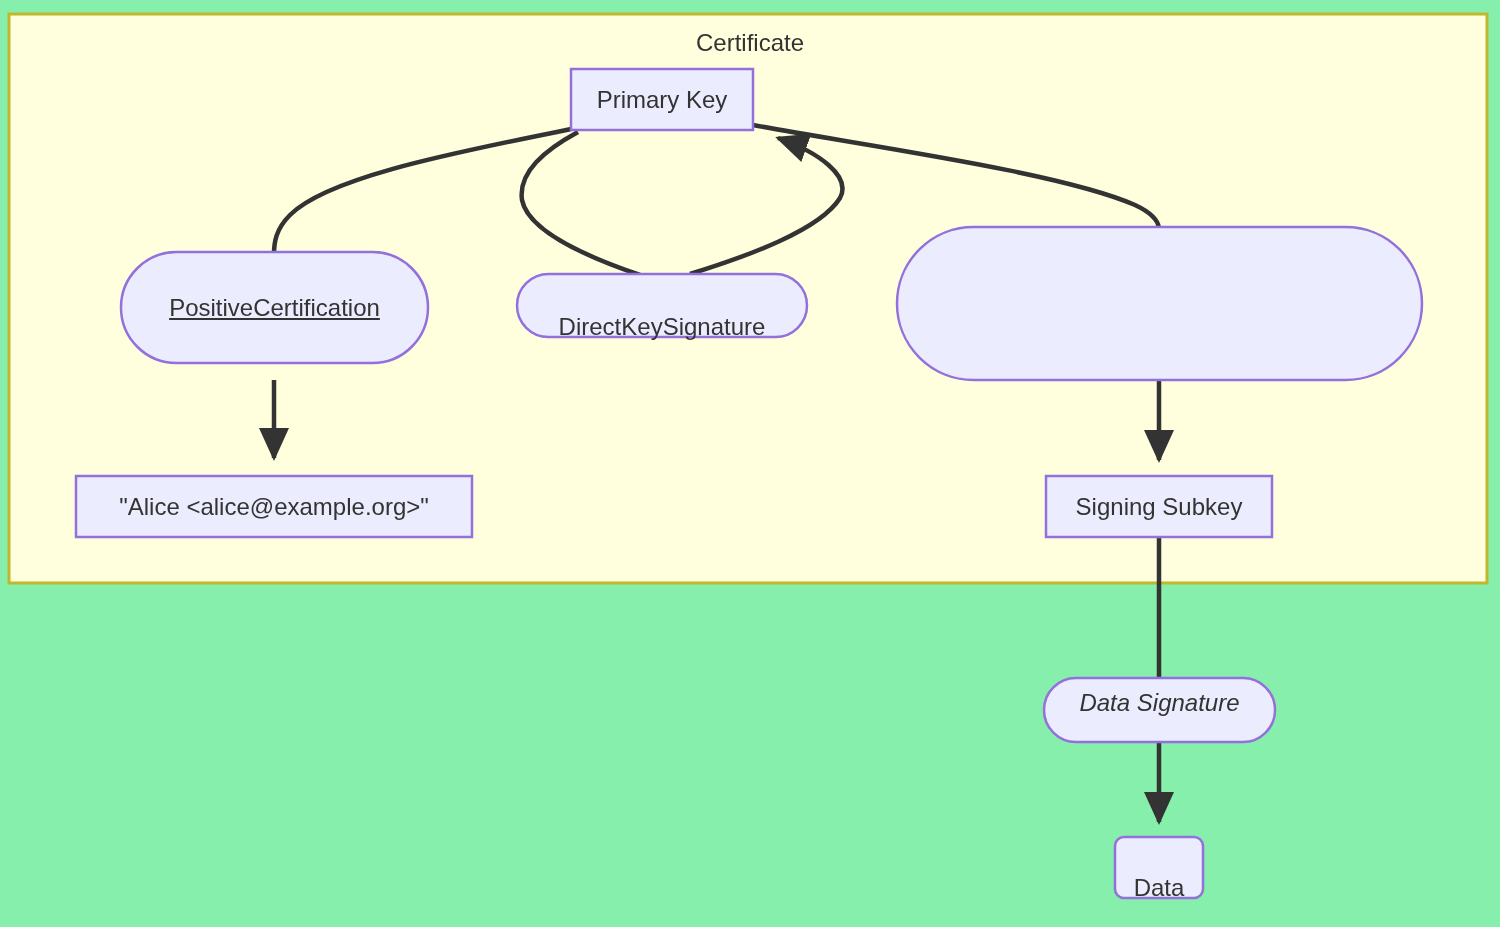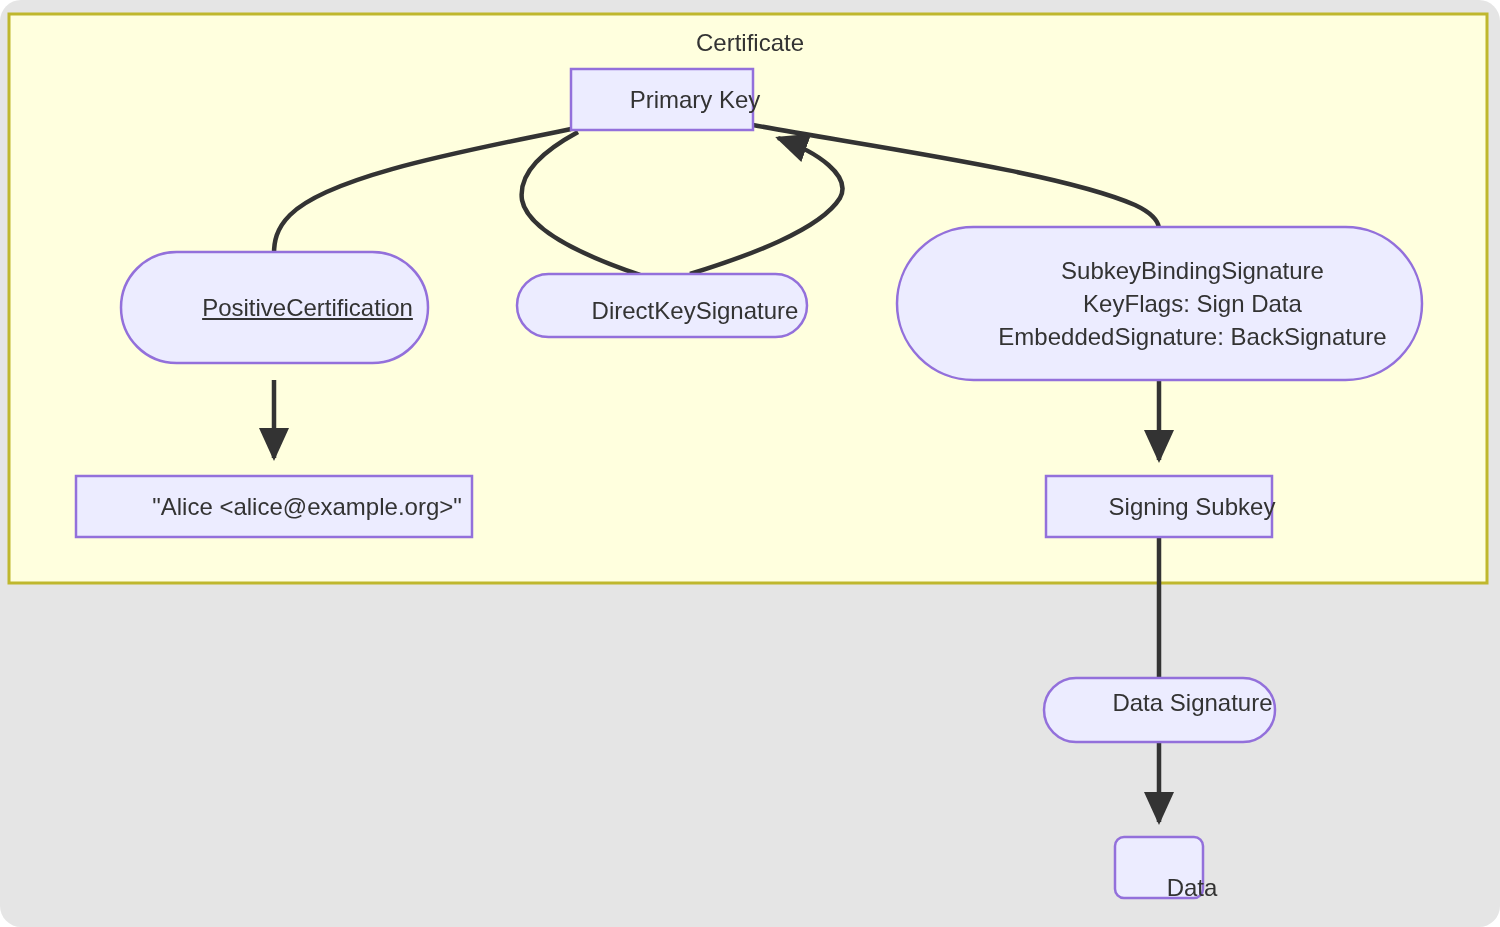--- a/index.html
+++ b/index.html
@@ -11,22 +11,21 @@
   body {
     width: 1500px;
     height: 927px;
     font-family: "Liberation Sans", sans-serif;
     overflow: hidden;
   }
   #diagram-root {
     position: relative;
     width: 1500px;
     height: 927px;
-    background: #e5e5e5;
-    border-radius: 21px;
+    background: #86efac;
   }
   #diagram-svg {
     position: absolute;
     top: 0;
     left: 0;
     width: 1500px;
     height: 927px;
   }
   .node-label {
     position: absolute;
@@ -34,21 +33,20 @@
     flex-direction: column;
     align-items: center;
     justify-content: center;
     text-align: center;
     color: #333333;
     font-family: "Liberation Sans", sans-serif;
     font-size: 24px;
     line-height: 33px;
     pointer-events: none;
     white-space: nowrap;
-    padding-left: 33px;
   }
   .subgraph-title {
     position: absolute;
     color: #333333;
     font-family: "Liberation Sans", sans-serif;
     font-size: 24px;
     line-height: 30px;
     text-align: center;
     white-space: nowrap;
   }
@@ -106,39 +104,34 @@
   <div class="subgraph-title" style="left:600px; top:28px; width:300px;">Certificate</div>
 
   <div class="node-label" style="left:571px; top:69px; width:182px; height:61px;">
     <span>Primary Key</span>
   </div>
 
   <div class="node-label" style="left:121px; top:252px; width:307px; height:111px;text-decoration:underline;">
     <span>PositiveCertification</span>
   </div>
 
-  <div class="node-label" style="left:517px; top:274px; width:290px; height:72px;">
+  <div class="node-label" style="left:517px; top:290px; width:290px; height:72px;">
     <span>DirectKeySignature</span>
   </div>
 
-  <div class="node-label" style="left:897px; top:227px; width:525px; height:153px;">
-    <span>SubkeyBindingSignature</span>
-    <span>KeyFlags: Sign Data</span>
-    <span>EmbeddedSignature: BackSignature</span>
-  </div>
 
   <div class="node-label" style="left:76px; top:476px; width:396px; height:61px;">
     <span>"Alice &lt;alice@example.org&gt;"</span>
   </div>
 
   <div class="node-label" style="left:1046px; top:476px; width:226px; height:61px;">
     <span>Signing Subkey</span>
   </div>
 
-  <div class="node-label" style="left:1044px; top:678px; width:231px; height:48px;">
+  <div class="node-label" style="left:1044px; top:678px; width:231px; height:48px;font-style:italic;">
     <span>Data Signature</span>
   </div>
 
   <div class="node-label" style="left:1115px; top:837px; width:88px; height:61px;margin-top:20px;">
     <span>Data</span>
   </div>
 
 </div>
 
 </body></html>

